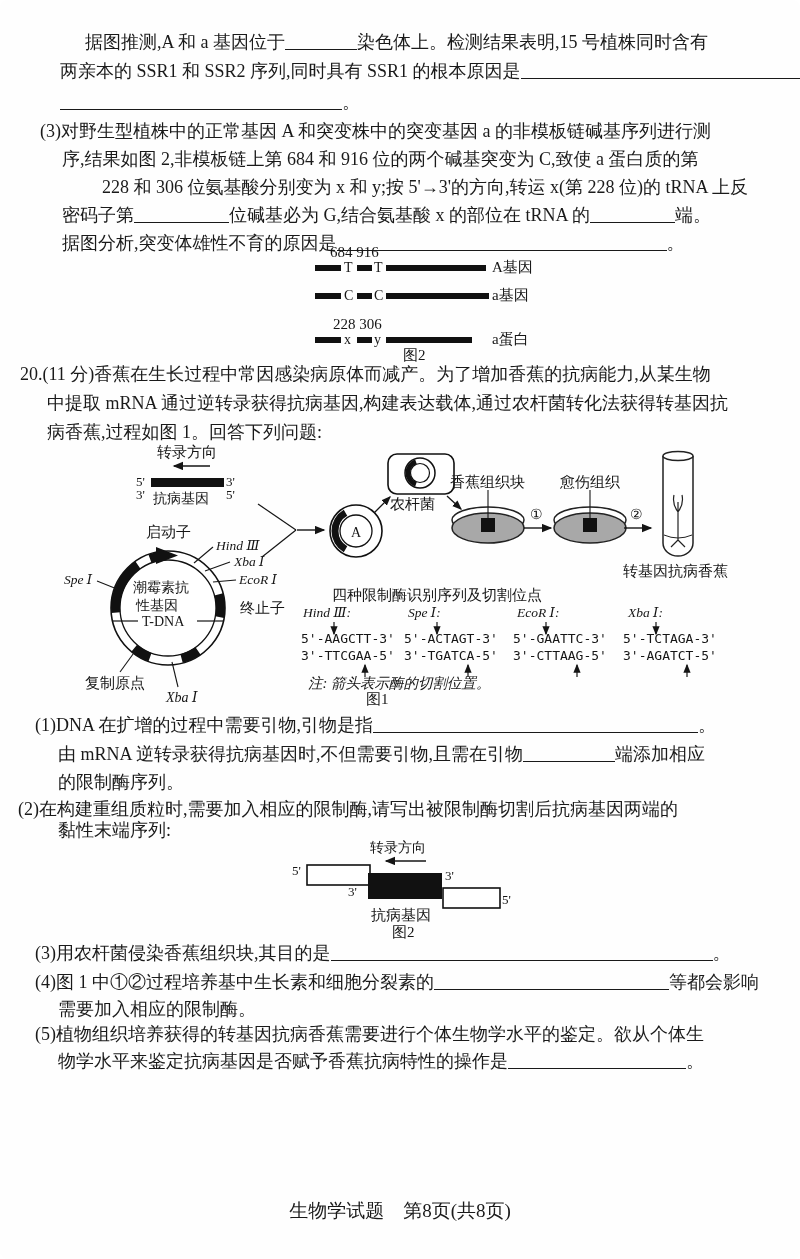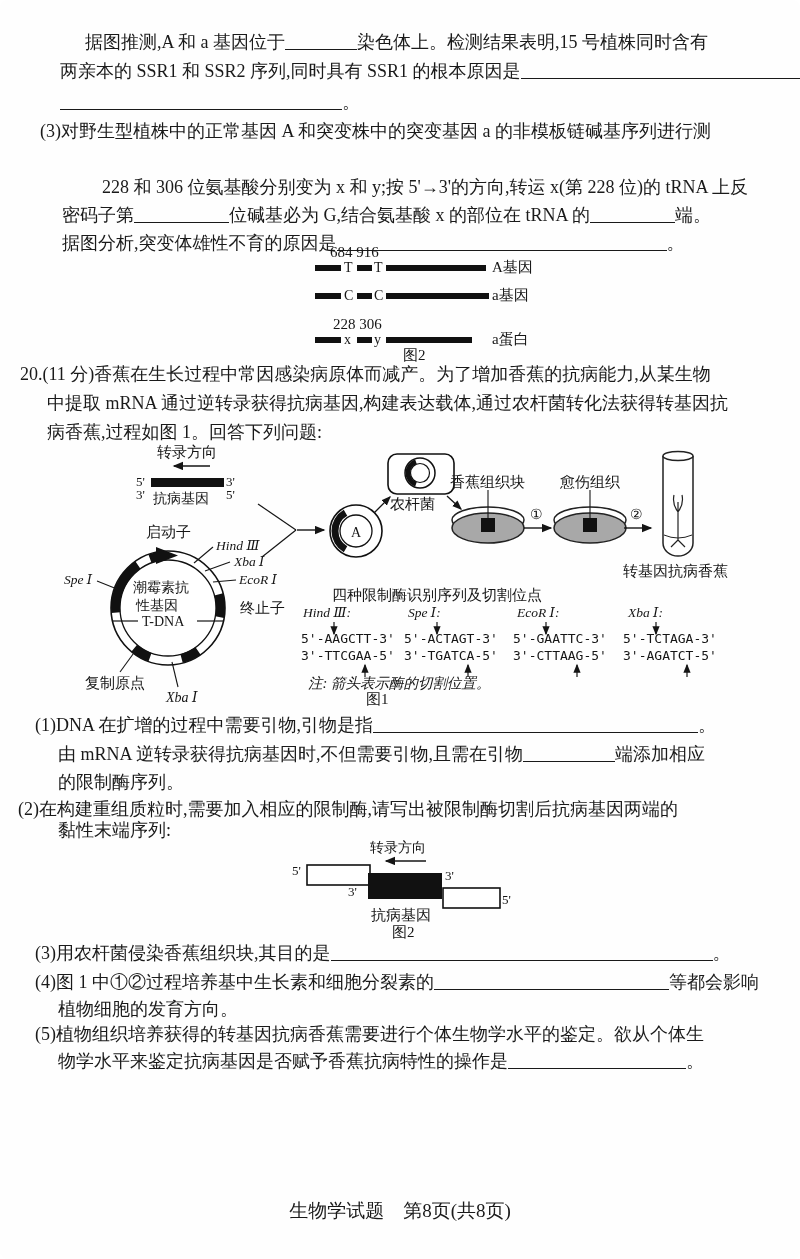--- a/index.html
+++ b/index.html
@@ -26,20 +26,21 @@
     <span>据图推测,A 和 a 基因位于</span><span class="blank" style="width:72px;"></span><span>染色体上。检测结果表明,15 号植株同时含有</span>
   </div>
   <div class="line" style="left:60px;top:59px;">
     <span>两亲本的 SSR1 和 SSR2 序列,同时具有 SSR1 的根本原因是</span><span class="blank" style="width:280px;"></span>
   </div>
   <div class="line" style="left:60px;top:90px;">
     <span class="blank" style="width:282px;"></span><span>。</span>
   </div>
 
   <div class="line" style="left:40px;top:119px;"><span>(3)对野生型植株中的正常基因 A 和突变株中的突变基因 a 的非模板链碱基序列进行测</span></div>
+  <div class="line" style="left:62px;top:147px;"><span>序,结果如图 2,非模板链上第 684 和 916 位的两个碱基突变为 C,致使 a 蛋白质的第</span></div>
   <div class="line" style="left:62px;top:175px;margin-left:40px;"><span>228 和 306 位氨基酸分别变为 x 和 y;按 5'→3'的方向,转运 x(第 228 位)的 tRNA 上反</span></div>
   <div class="line" style="left:62px;top:231px;">
     <span>据图分析,突变体雄性不育的原因是</span><span class="blank" style="width:330px;"></span><span>。</span>
   </div>
   <div class="line" style="left:62px;top:203px;">
     <span>密码子第</span><span class="blank" style="width:95px;"></span><span>位碱基必为 G,结合氨基酸 x 的部位在 tRNA 的</span><span class="blank" style="width:85px;"></span><span>端。</span>
   </div>
 
   <svg style="left:300px;top:245px;" width="420" height="118" viewBox="0 0 420 118">
     <text x="30" y="12" class="lbl15">684  916</text>
@@ -231,21 +232,21 @@
     <text x="91" y="82" class="lbl15">抗病基因</text>
     <text x="112" y="99" class="lbl15">图2</text>
   </svg>
 
   <div class="line" style="left:35px;top:941px;">
     <span>(3)用农杆菌侵染香蕉组织块,其目的是</span><span class="blank" style="width:382px;"></span><span>。</span>
   </div>
   <div class="line" style="left:35px;top:970px;text-align:center;">
     <span>(4)图 1 中①②过程培养基中生长素和细胞分裂素的</span><span class="blank" style="width:235px;"></span><span>等都会影响</span>
   </div>
-  <div class="line" style="left:58px;top:997px;"><span>植物细胞的发育方向。</span></div>
+  <div class="line" style="left:58px;top:997px;"><span>需要加入相应的限制酶。</span></div>
   <div class="line" style="left:35px;top:1022px;"><span>(5)植物组织培养获得的转基因抗病香蕉需要进行个体生物学水平的鉴定。欲从个体生</span></div>
   <div class="line" style="left:58px;top:1049px;">
     <span>物学水平来鉴定抗病基因是否赋予香蕉抗病特性的操作是</span><span class="blank" style="width:178px;"></span><span>。</span>
   </div>
 
   <div class="footer" style="top:1198px;">
     <span>生物学试题　第8页(共8页)</span>
   </div>
 
 </div>

